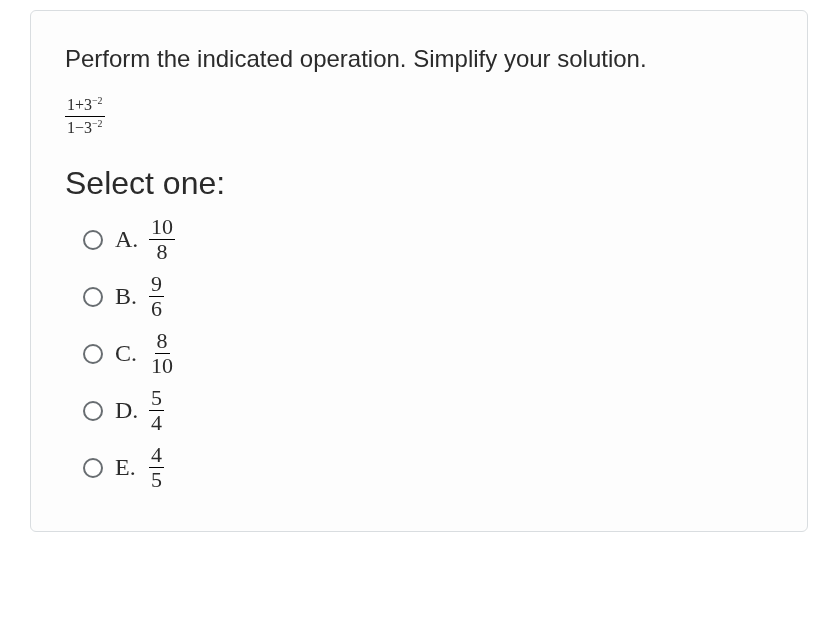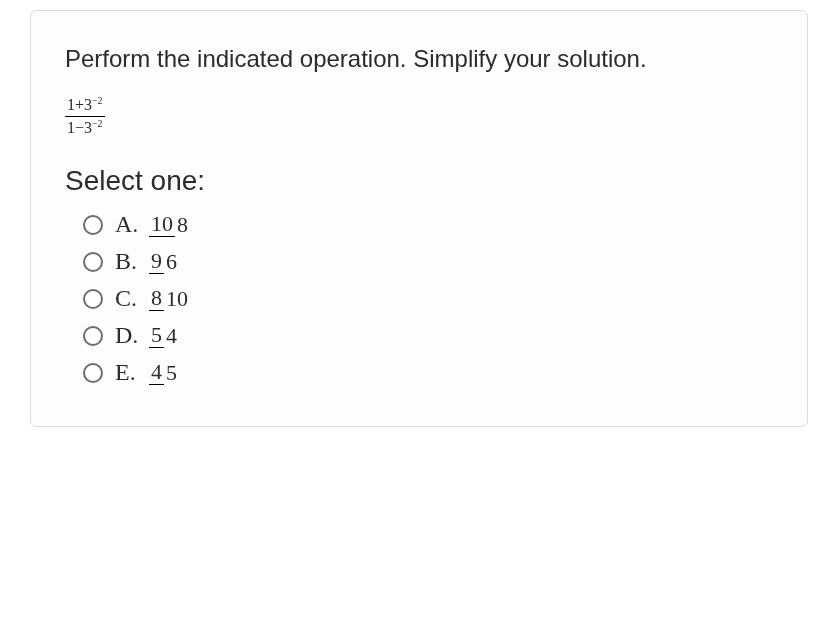--- a/index.html
+++ b/index.html
@@ -29,21 +29,21 @@
     font-size: 16px;
     display: inline-block;
     text-align: center;
     line-height: 1.15;
     margin-bottom: 28px;
   }
   .expr .num { display:block; border-bottom: 1.2px solid #000; padding: 0 2px 1px 2px;}
   .expr .den { display:block; padding: 1px 2px 0 2px;}
   sup.exp { font-size: 0.62em; vertical-align: super; position: relative; top: 0px; }
   .select-one {
-    font-size: 28px;
+    font-size: 32px;
     margin-bottom: 14px;
   }
   .options {
     padding-left: 18px;
   }
   .opt {
     display: flex;
     align-items: center;
     gap: 12px;
     margin-bottom: 10px;
@@ -59,21 +59,21 @@
   .opt-label {
     font-family: "Times New Roman", Times, serif;
     font-size: 24px;
     display: flex;
     align-items: center;
     gap: 8px;
   }
   .letter { min-width: 26px; }
   .frac {
     display: inline-flex;
-    flex-direction: row;
+    flex-direction: column;
     align-items: center;
     line-height: 1;
     font-size: 22px;
     vertical-align: middle;
   }
   .frac .n { border-bottom: 1.2px solid #000; padding: 0 2px 1px 2px; }
   .frac .d { padding: 1px 2px 0 2px; }
 </style>
 </head>
 <body>

